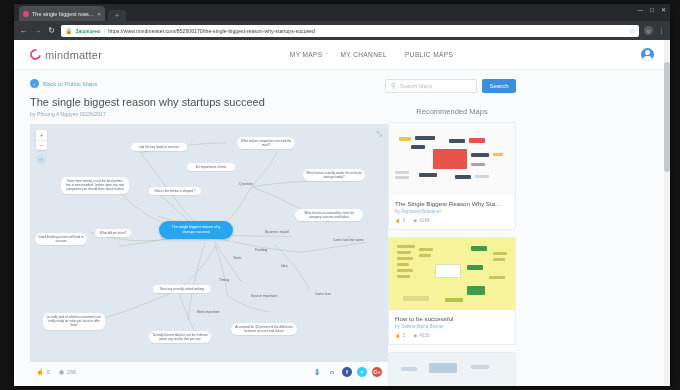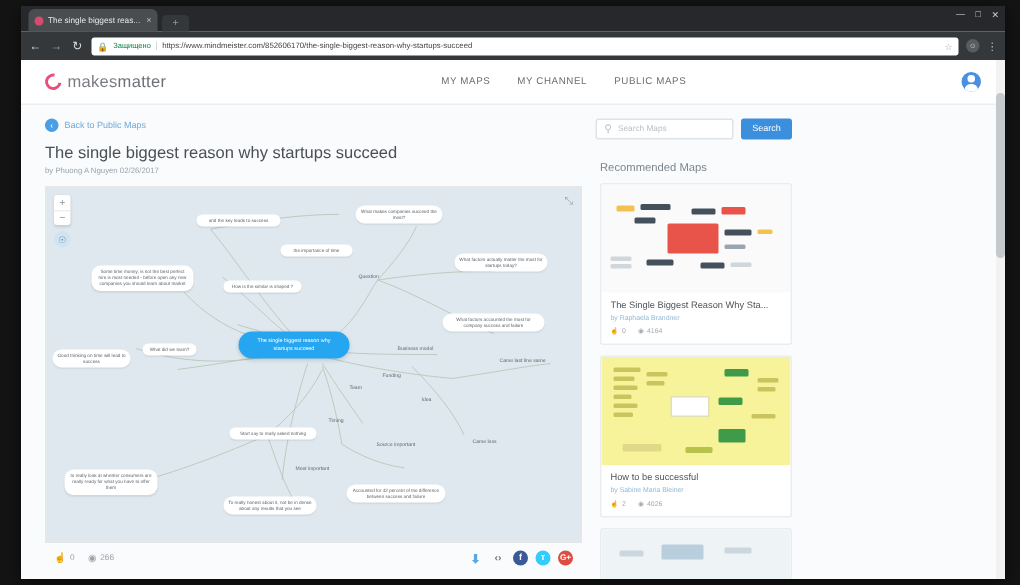--- a/index.html
+++ b/index.html
@@ -109,21 +109,21 @@
     width: 4.6px; height: 4.6px; border-radius: 50%; background: #fff;
   }
   .user-avatar::after {
     content: ''; position: absolute; left: 2.2px; top: 8px;
     width: 8.6px; height: 6px; border-radius: 4px 4px 0 0; background: #fff;
   }
 
   
   .content {
     background: #fafbfc; height: 316px; padding: 9px 20px 0 16px;
-    display: flex; gap: 12px;
+    display: flex; gap: 0;
   }
   .col-main { width: 358px; }
   .col-side { width: 128px; }
 
   
   .back-link { display: flex; align-items: center; gap: 4px; margin-bottom: 8px; }
   .back-circle {
     width: 9px; height: 9px; border-radius: 50%; background: #4a9ee8;
     color: #fff; font-size: 5.5px; display: flex;
     align-items: center; justify-content: center;
@@ -216,21 +216,21 @@
     display: flex; align-items: center; justify-content: center;
     font-size: 6px; color: #fff; font-weight: bold;
   }
   .soc.dl { background: transparent; color: #5ba8e0; font-size: 8px; }
   .soc.code { background: transparent; color: #6f7b86; font-size: 7px; }
   .soc.fb { background: #3b5998; }
   .soc.tw { background: #3cf; }
   .soc.gp { background: #dc4e41; font-size: 5.5px; }
 
   
-  .side-title { font-size: 7.5px; color: #7d858c; margin: 14px 0 6px 0; }
+  .side-title { font-size: 7.5px; color: #7d858c; margin: 14px 0 6px 0; text-align: center; }
   .map-card {
     background: #fff; border: 1px solid #e9edf0; border-radius: 2px;
     margin-bottom: 7px; overflow: hidden;
   }
   .card-thumb { height: 72px; position: relative; overflow: hidden; }
   .card-thumb.red { background: #fafafa; }
   .card-thumb.yellow { background: #f7f39b; }
   .card-thumb.map3 { background: #eef3f6; }
   .tn { position: absolute; border-radius: 1px; }
   .card-body { padding: 5px 6px 6px 6px; }
@@ -286,21 +286,21 @@
     </div>
     <span class="avatar-chip">☺</span>
     <span class="tb-icon">⋮</span>
   </div>
 
   <div class="page">
 
     <div class="site-header">
       <div class="logo">
         <span class="logo-mark"></span>
-        <span class="logo-text"><span>makes</span><b>matter</b></span>
+        <span class="logo-text"><span>mind</span><b>matter</b></span>
       </div>
       <div class="site-nav">
         <span class="nav-link">MY MAPS</span>
         <span class="nav-link">MY CHANNEL</span>
         <span class="nav-link">PUBLIC MAPS</span>
       </div>
       <div class="user-avatar"></div>
     </div>
 
     <div class="content">

